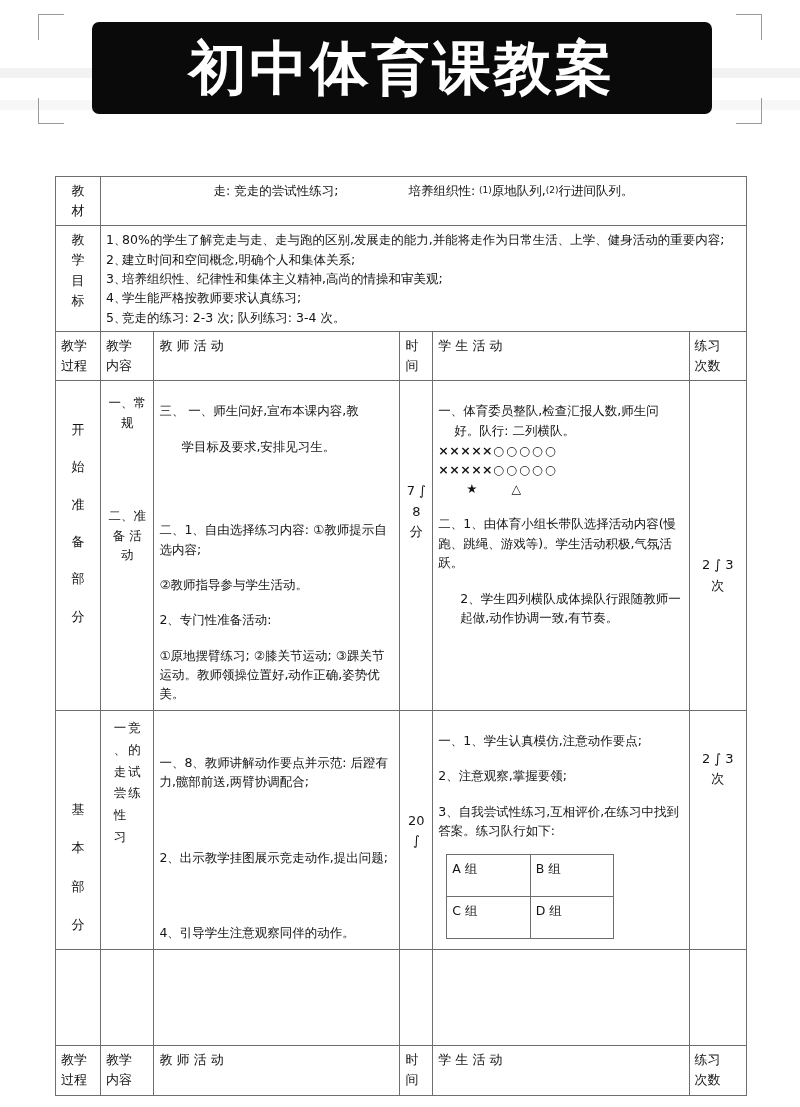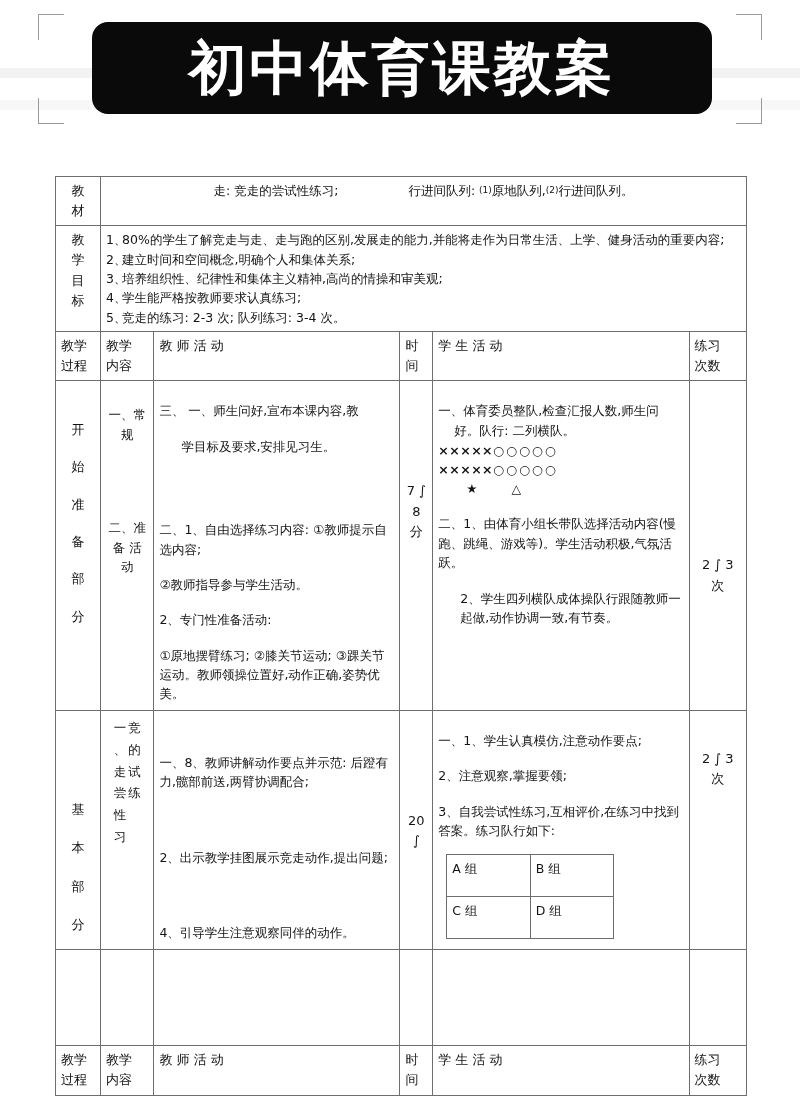--- a/index.html
+++ b/index.html
@@ -40,21 +40,21 @@
   .crop.br { left: 736px; top: 98px; }
   .crop.br .h { bottom: 0; right: 0; }
   .crop.br .v { bottom: 0; right: 0; }
 
   
   .title-plaque {
     position: absolute;
     left: 92px; top: 22px;
     width: 620px; height: 92px;
     background: #0a0a0a;
-    border-radius: 16px;
+    border-radius: 7px;
     display: flex; align-items: center; justify-content: center;
   }
   .title-plaque .t {
     color: #ffffff;
     font-size: 58px;
     font-weight: 700;
     letter-spacing: 3px;
     line-height: 1;
     font-family: "DejaVu Sans", "Liberation Sans", sans-serif;
   }
@@ -189,21 +189,21 @@
 
     <tbody>
         <tr>
       <td class="vlabel mid">
         <span class="ch">教</span>
             <span class="ch">材</span>
       </td>
       <td class="mat" colspan="5">
         <span>走: 竞走的尝试性练习;</span>
         <span class="gap"></span>
-        <span>行进间队列:</span>
+        <span>培养组织性:</span>
         <span class="sm">(1)</span><span>原地队列,</span><span class="sm">(2)</span><span>行进间队列。</span>
       </td>
     </tr>
 
     <tr>
       <td class="vlabel mid">
         <span class="ch">教</span>
             <span class="ch">学</span>
             <span class="ch">目</span>
             <span class="ch">标</span>
@@ -246,21 +246,21 @@
         <div class="vspread" style="min-height:250px; padding-top:26px;">
           <span class="ch">开</span>
               <span class="ch">始</span>
               <span class="ch">准</span>
               <span class="ch">备</span>
               <span class="ch">部</span>
               <span class="ch">分</span>
         </div>
       </td>
       <td>
-        <div class="ctr" style="margin-top:20px;">一、常<br>规</div>
+        <div class="ctr" style="margin-top:8px;">一、常<br>规</div>
         <div class="blank" style="height:74px;"></div>
         <div class="ctr">二、准<br>备 活<br>动</div>
       </td>
       <td>
         <div class="para">三、 一、师生问好,宣布本课内容,教</div>
         <div class="para indent">学目标及要求,安排见习生。</div>
         <div class="blank" style="height:46px;"></div>
         <div class="para">二、1、自由选择练习内容: ①教师提示自选内容;</div>
         <div class="para">②教师指导参与学生活动。</div>
         <div class="para">2、专门性准备活动:</div>

